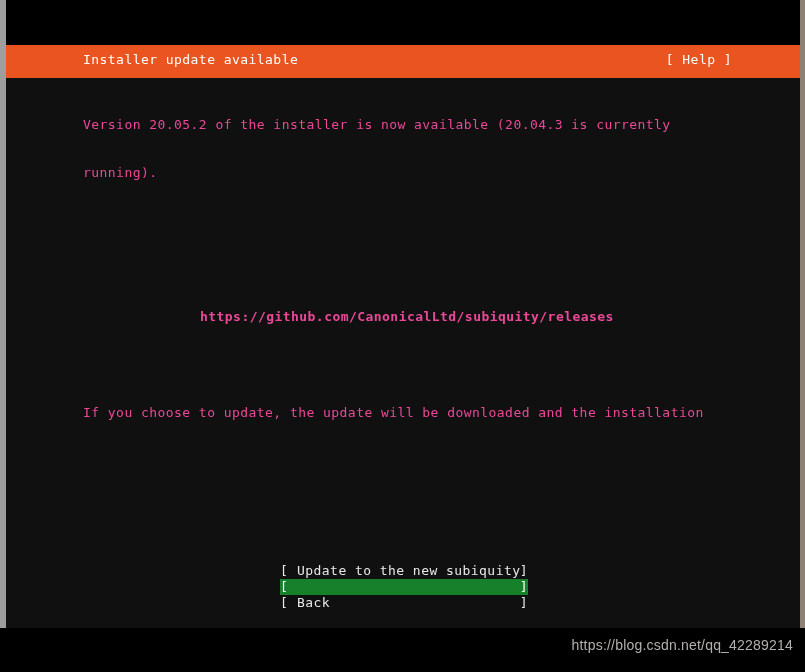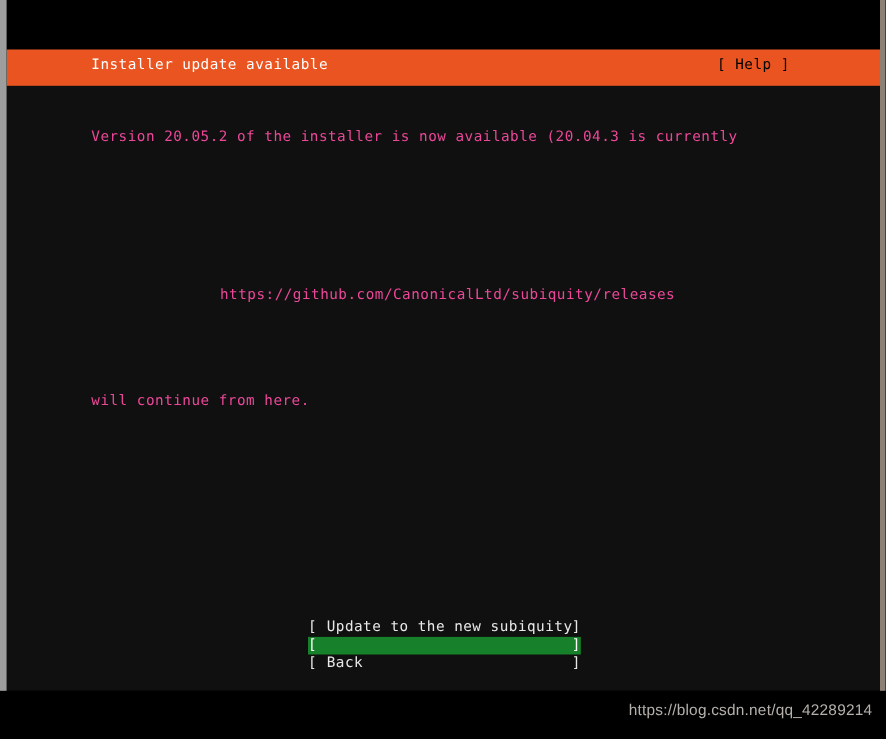--- a/index.html
+++ b/index.html
@@ -74,23 +74,23 @@
     position: absolute;
     left: 77px;
     top: 7px;
     color: #ffffff;
     font-size: 13px;
     letter-spacing: 0.45px;
     white-space: pre;
   }
   #help-button {
     position: absolute;
-    right: 82px;
+    right: 68px;
     top: 7px;
-    color: #000000;
+    color: #ffffff;
     font-size: 13px;
     letter-spacing: 0.45px;
     white-space: pre;
     cursor: pointer;
   }
 
   
   #body-text {
     position: absolute;
     left: 77px;
@@ -99,20 +99,21 @@
     color: #ec4899;
     font-size: 13px;
     line-height: 16px;
     letter-spacing: 0.45px;
     white-space: pre;
   }
   .para { margin: 0; }
   .spacer { height: 16px; }
   .url-line {
     padding-left: 117px;
+    font-weight: bold;
   }
 
   
   #button-stack {
     position: absolute;
     left: 274px;
     top: 563px;
     width: 248px;
   }
   .menu-button {
@@ -189,25 +190,26 @@
 
     <div id="top-gutter"></div>
 
     <div id="header">
       <div id="header-title">Installer update available</div>
       <div id="help-button">[ Help ]</div>
     </div>
 
     <div id="body-text">
       <div class="para">Version 20.05.2 of the installer is now available (20.04.3 is currently</div>
+      <div class="para">running).</div>
       <div class="spacer"></div>
       <div class="spacer"></div>
       <div class="para url-line">https://github.com/CanonicalLtd/subiquity/releases</div>
       <div class="spacer"></div>
-      <div class="para">will continue from here.</div>
+      <div class="para">If you choose to update, the update will be downloaded and the installation</div>
     </div>
 
     <div id="button-stack">
 
       <div class="menu-button">
         <span class="brk-l">[</span>
         <span class="lbl">Update to the new subiquity</span>
         <span class="brk-r">]</span>
       </div>
 

